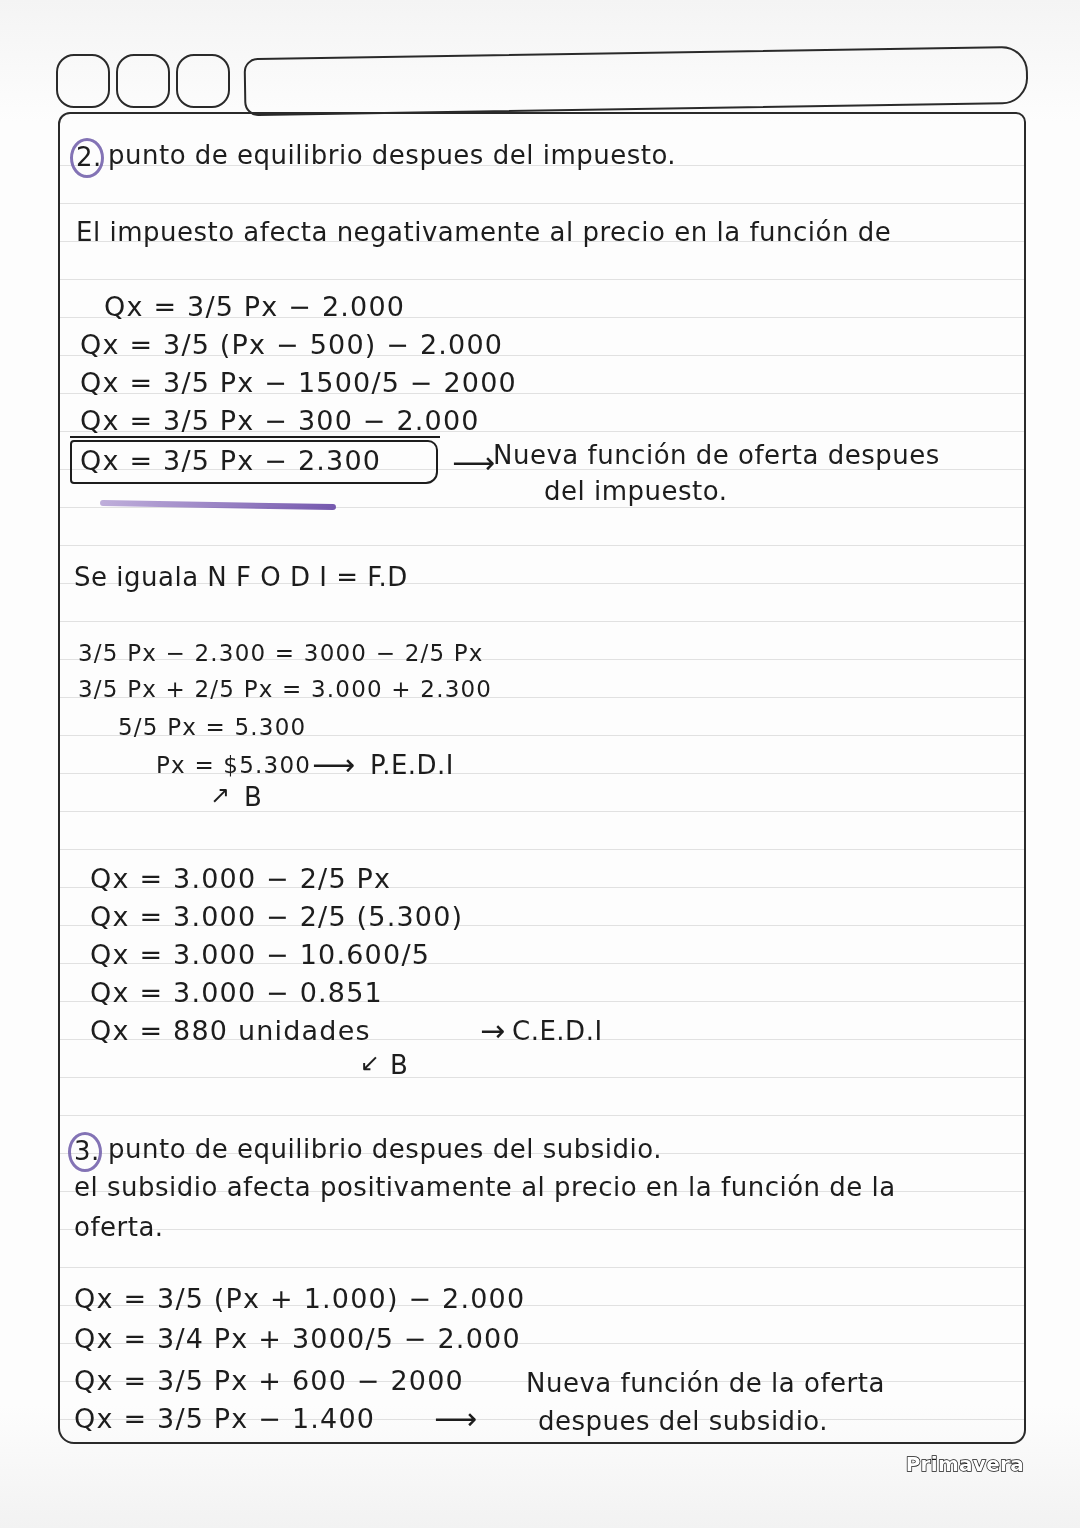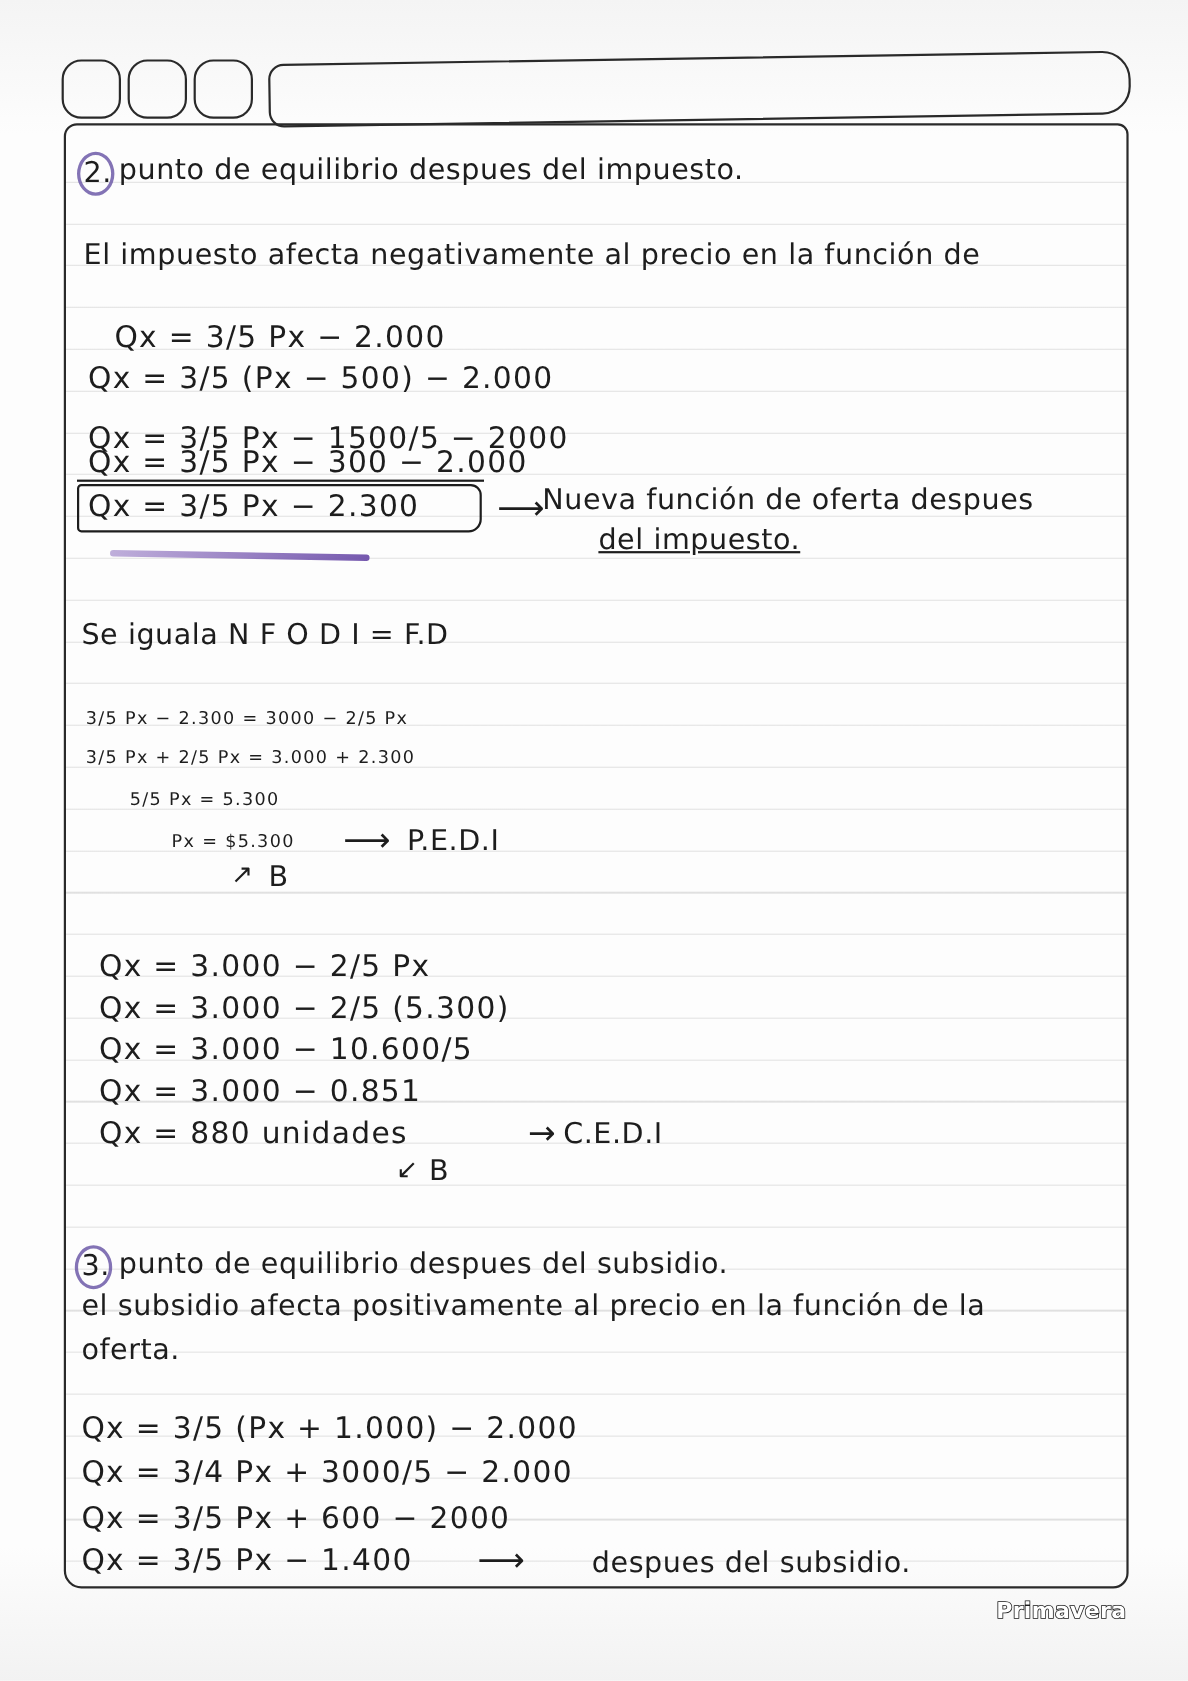--- a/index.html
+++ b/index.html
@@ -35,21 +35,21 @@
           transparent 0px, transparent 37px, rgba(150,150,150,0.28) 37px, rgba(150,150,150,0.28) 38px);
       background-position: 0 14px;
     }
     .hw {
       position: absolute; white-space: nowrap;
       font-family: "DejaVu Sans", sans-serif;
       font-size: 26px; line-height: 30px; color: #1d1d1d;
       letter-spacing: 0.5px;
     }
     .hw.math { font-size: 27px; letter-spacing: 1.2px; }
-    .hw.small { font-size: 16px; }
+    .hw.small { font-size: 23px; }
     .num-circle {
       position: absolute; width: 34px; height: 40px; border: 3px solid #6d5aa8;
       border-radius: 50%; box-sizing: border-box; opacity: 0.85;
     }
     .boxed {
       position: absolute; border: 2px solid #1d1d1d; border-radius: 4px 10px 12px 4px;
       box-sizing: border-box;
     }
     .underline {
       position: absolute; height: 2px; background: #1d1d1d;
@@ -84,29 +84,29 @@
 
 <div class="frame">
 
   <div class="num-circle" style="left:10px; top:24px;"></div>
   <div class="hw" style="left:16px; top:28px;">2.</div>
   <div class="hw" style="left:48px; top:26px;">punto de equilibrio despues del impuesto.</div>
   <div class="hw" style="left:16px; top:64px;margin-top:39px;">El impuesto afecta negativamente al precio en la función de</div>
 
   <div class="hw math" style="left:20px; top:178px;margin-left:24px;">Qx = 3/5 Px − 2.000</div>
   <div class="hw math" style="left:20px; top:216px;">Qx = 3/5 (Px − 500) − 2.000</div>
-  <div class="hw math" style="left:20px; top:254px;margin-top:16px;">Qx = 3/5 Px − 1500/5 − 2000</div>
+  <div class="hw math" style="left:20px; top:254px;">Qx = 3/5 Px − 1500/5 − 2000</div>
   <div class="hw math" style="left:20px; top:292px;">Qx = 3/5 Px − 300 − 2.000</div>
   <div class="underline" style="left:10px; top:322px; width:370px;"></div>
   <div class="boxed" style="left:10px; top:326px; width:368px; height:44px;"></div>
   <div class="hw math" style="left:20px; top:332px;">Qx = 3/5 Px − 2.300</div>
   <div class="highlight" style="left:40px; top:388px; width:236px;"></div>
   <div class="arrow" style="left:392px; top:334px;">⟶</div>
   <div class="hw" style="left:433px; top:326px;">Nueva función de oferta despues</div>
-  <div class="hw" style="left:484px; top:362px;text-decoration:underline;">del impuesto.</div>
+  <div class="hw" style="left:484px; top:362px;">del impuesto.</div>
 
   <div class="hw" style="left:14px; top:448px;">Se iguala   N F O D I = F.D</div>
 
   <div class="hw math small" style="left:18px; top:524px;">3/5 Px − 2.300 = 3000 − 2/5 Px</div>
   <div class="hw math small" style="left:18px; top:560px;">3/5 Px + 2/5 Px = 3.000 + 2.300</div>
   <div class="hw math small" style="left:58px; top:598px;">5/5 Px = 5.300</div>
   <div class="hw math small" style="left:96px; top:636px;">Px = $5.300</div>
   <div class="arrow" style="left:252px; top:636px;">⟶</div>
   <div class="hw" style="left:310px; top:636px;">P.E.D.I</div>
   <div class="arrow" style="left:150px; top:666px; font-size:24px;">↗</div>
@@ -126,16 +126,17 @@
   <div class="hw" style="left:14px; top:1022px;">3.</div>
   <div class="hw" style="left:48px; top:1020px;">punto de equilibrio despues del subsidio.</div>
   <div class="hw" style="left:14px; top:1058px;">el subsidio afecta positivamente al precio en la función de la</div>
   <div class="hw" style="left:14px; top:1098px;">oferta.</div>
 
   <div class="hw math" style="left:14px; top:1170px;">Qx = 3/5 (Px + 1.000) − 2.000</div>
   <div class="hw math" style="left:14px; top:1210px;">Qx = 3/4 Px + 3000/5 − 2.000</div>
   <div class="hw math" style="left:14px; top:1252px;">Qx = 3/5 Px + 600 − 2000</div>
   <div class="hw math" style="left:14px; top:1290px;">Qx = 3/5 Px − 1.400</div>
   <div class="arrow" style="left:374px; top:1290px;">⟶</div>
+  <div class="hw" style="left:466px; top:1254px;">Nueva función de la oferta</div>
   <div class="hw" style="left:478px; top:1292px;">despues del subsidio.</div>
 </div>
 
 <div class="brand">Primavera</div>
 
 </body></html>

